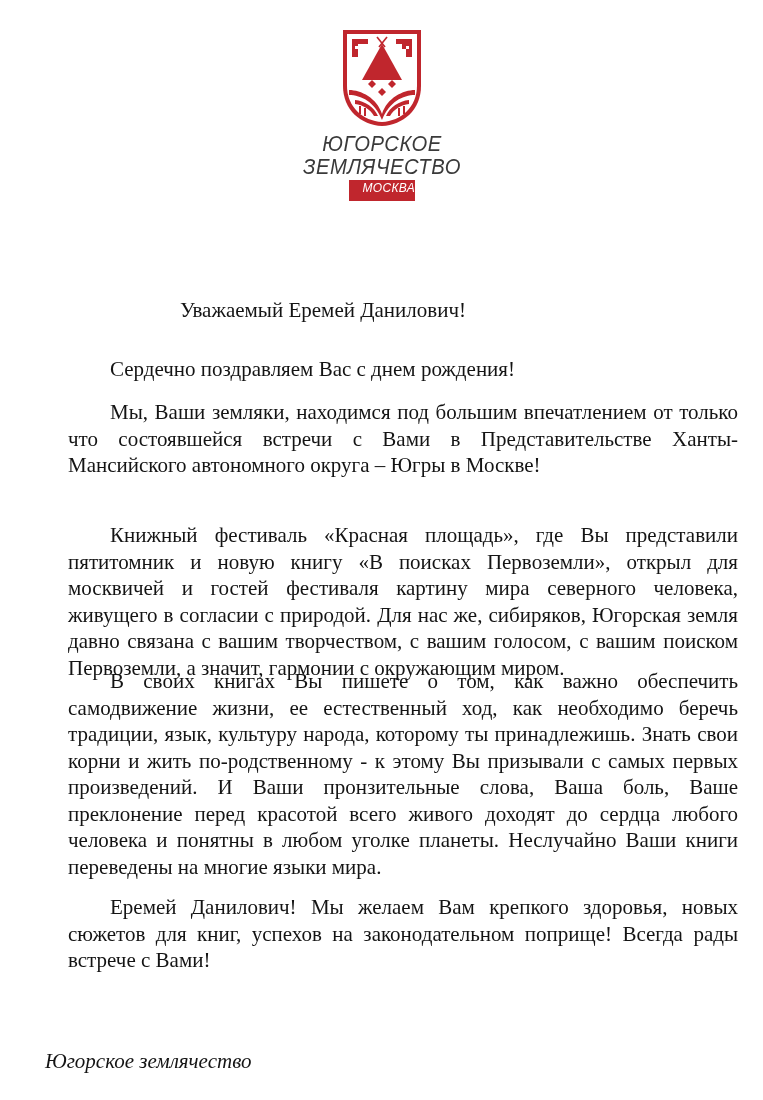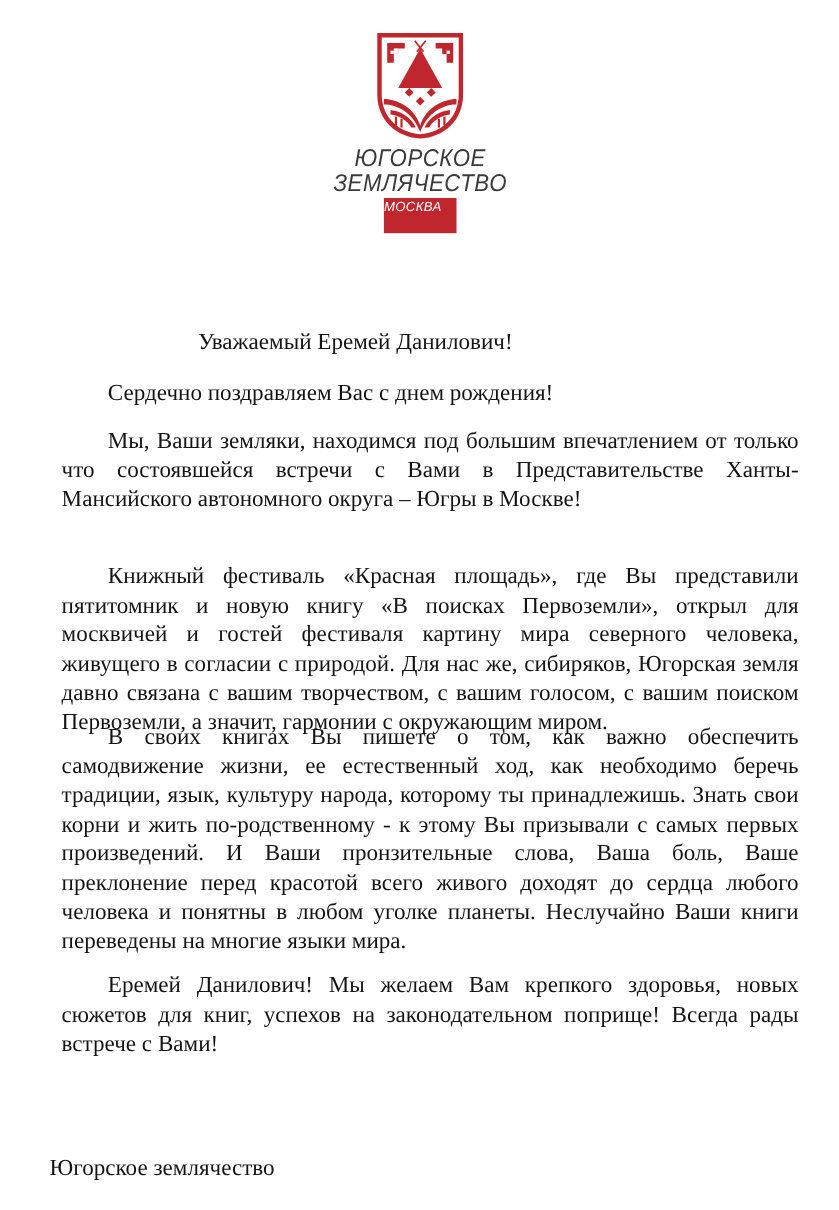--- a/index.html
+++ b/index.html
@@ -13,42 +13,42 @@
     }
     .logo svg { display: block; margin: 0 auto; }
     .logo-line {
       font-family: "Liberation Sans", "DejaVu Sans", sans-serif;
       color: #3a3a3a; text-align: center; font-weight: normal;
       letter-spacing: 0.5px; line-height: 23px; font-size: 22px;
       transform: scaleX(0.92);
     }
     .logo-line.l1 { margin-top: 4px; }
     .logo-badge {
-      display: block; margin: 2px auto 0; width: 66px; height: 32px;
-      background: #c0262d; color: #ffffff; text-align: left;
+      display: block; margin: 2px auto 0; width: 66px; height: 21px;
+      background: #c0262d; color: #ffffff; text-align: right;
       font-family: "Liberation Sans", "DejaVu Sans", sans-serif;
       font-size: 12px; line-height: 17px; letter-spacing: 0.3px;
     }
     .salutation {
       position: absolute; top: 297px; left: 0; width: 646px; text-align: center;
       font-size: 21px; line-height: 26px;
     }
     .letter {
       position: absolute; left: 52px; width: 670px;
       font-size: 21px; line-height: 26.5px; text-align: justify;
-      text-indent: 42px; margin: 4px;
+      text-indent: 42px; margin: 16px;
     }
     .p1 { top: 340px; }
     .p2 { top: 383px; }
     .p3 { top: 506px; }
     .p4 { top: 652px; }
     .p5 { top: 878px; }
     .signature {
       position: absolute; left: 45px; top: 1048px;
-      font-size: 21px; line-height: 26px;
+      font-size: 21px; line-height: 26px; font-style: italic;
     }
   </style>
 </head>
 <body>
 
 <div class="logo">
   <svg width="82" height="100" viewBox="0 0 82 100">
 
     <path d="M2 2 H80 V58 C80 82 62 97 41 98 C20 97 2 82 2 58 Z" fill="#c0262d"></path>
     <path d="M6 6 H76 V58 C76 79 60 93 41 94 C22 93 6 79 6 58 Z" fill="#ffffff"></path>

